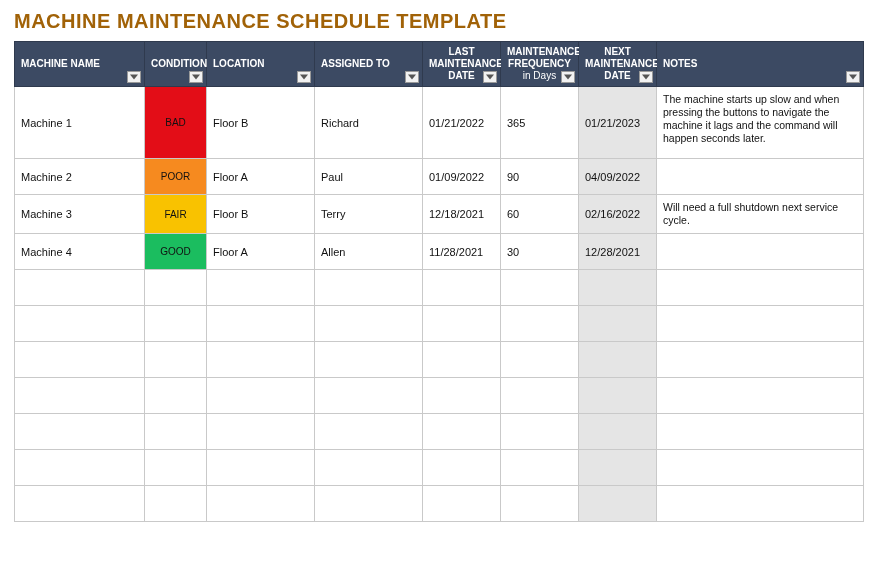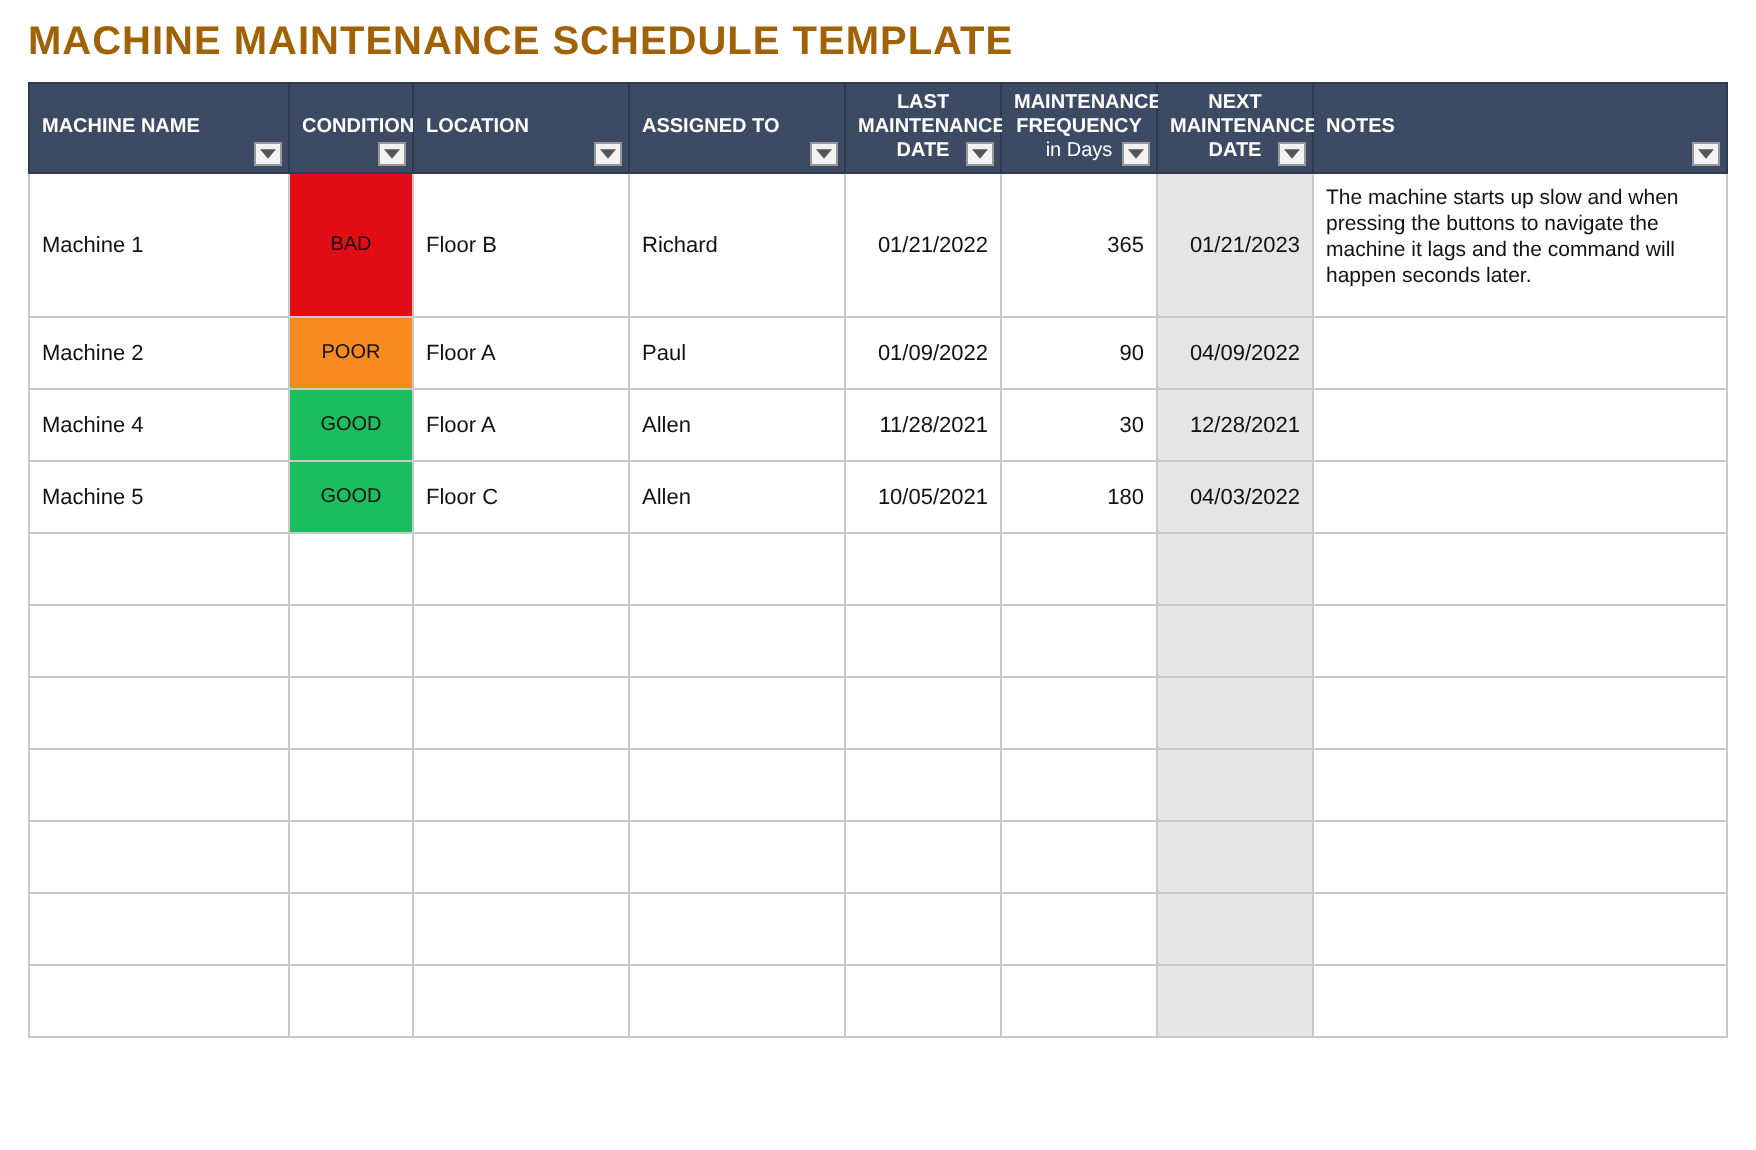--- a/index.html
+++ b/index.html
@@ -65,21 +65,21 @@
 
   tbody td {
     border: 1px solid #c9c9c9;
     font-size: 11px;
     padding: 6px 6px;
     vertical-align: middle;
     height: 36px;
     color: #111;
   }
   tbody tr.tall td { height: 72px; margin-top: 30px; }
-  tbody td.center { text-align: right; }
+  tbody td.center { text-align: left; }
   tbody td.next-col { background: #e5e5e5; }
   tbody td.notes { font-size: 10.5px; line-height: 1.25; vertical-align: top; padding-top:6px; }
 
   .cond {
     text-align: center;
     font-size: 10px;
     font-weight: 400;
     color: #111;
     padding: 2px;
   }
@@ -188,40 +188,40 @@
         <td>Machine 2</td>
         <td class="cond cond-POOR">POOR</td>
         <td>Floor A</td>
         <td>Paul</td>
         <td class="center">01/09/2022</td>
         <td class="center">90</td>
         <td class="center next-col">04/09/2022</td>
         <td class="notes"></td>
       </tr>
       <tr>
+        <td>Machine 3</td>
+        <td class="cond cond-FAIR">FAIR</td>
+        <td>Floor B</td>
+        <td>Terry</td>
+        <td class="center">12/18/2021</td>
+        <td class="center">60</td>
+        <td class="center next-col">02/16/2022</td>
+        <td class="notes">Will need a full shutdown next service cycle.</td>
+      </tr>
+      <tr>
         <td>Machine 4</td>
         <td class="cond cond-GOOD">GOOD</td>
         <td>Floor A</td>
         <td>Allen</td>
         <td class="center">11/28/2021</td>
         <td class="center">30</td>
         <td class="center next-col">12/28/2021</td>
         <td class="notes"></td>
       </tr>
       <tr>
-        <td>Machine 5</td>
-        <td class="cond cond-GOOD">GOOD</td>
-        <td>Floor C</td>
-        <td>Allen</td>
-        <td class="center">10/05/2021</td>
-        <td class="center">180</td>
-        <td class="center next-col">04/03/2022</td>
-        <td class="notes"></td>
-      </tr>
-      <tr>
         <td></td>
         <td class="cond"></td>
         <td></td>
         <td></td>
         <td class="center"></td>
         <td class="center"></td>
         <td class="center next-col"></td>
         <td class="notes"></td>
       </tr>
       <tr>

